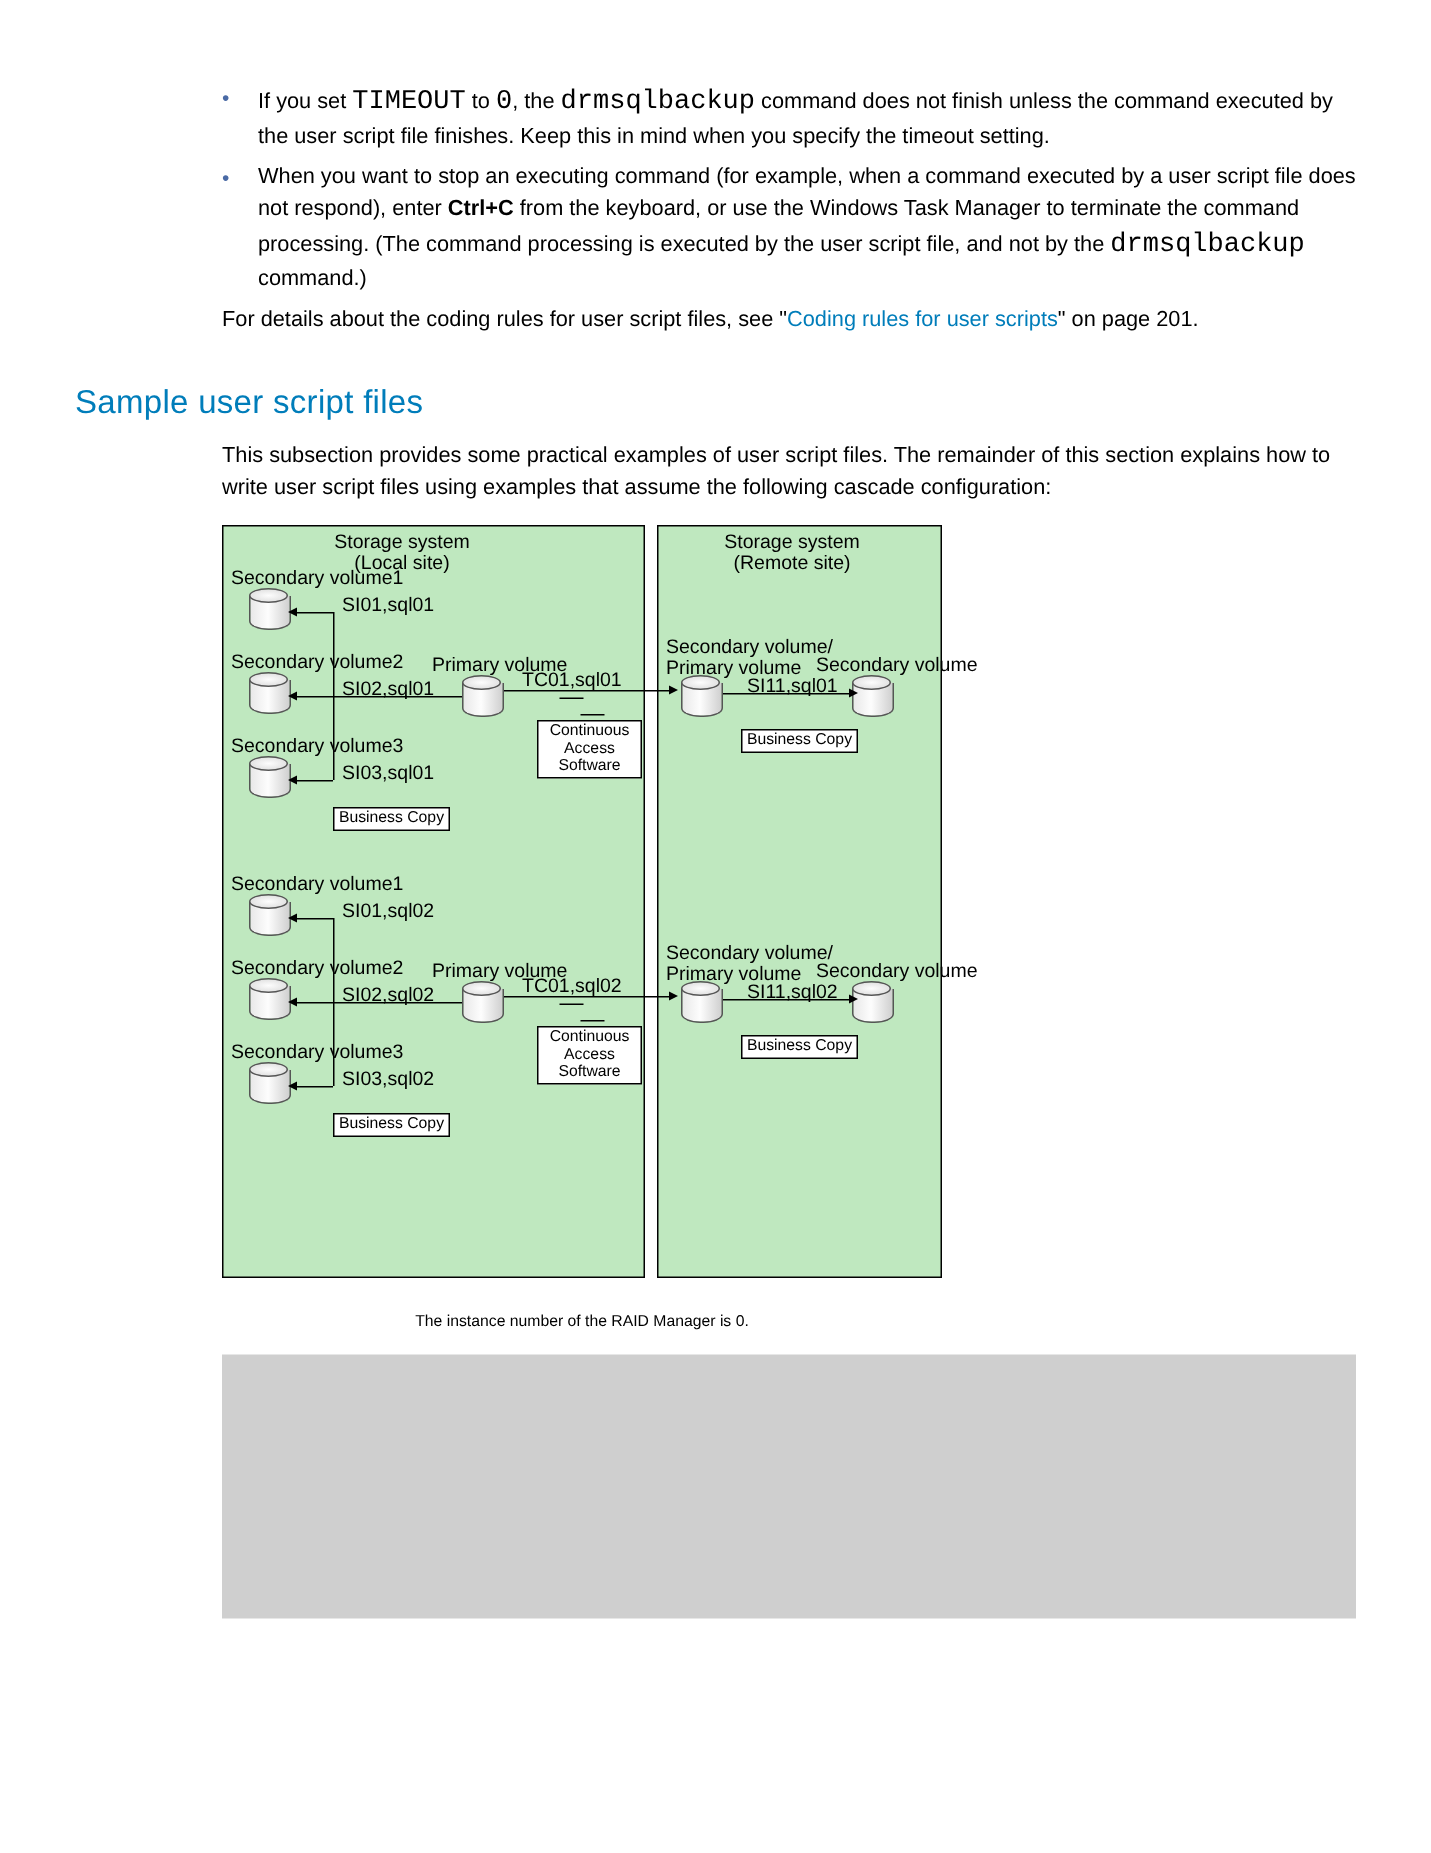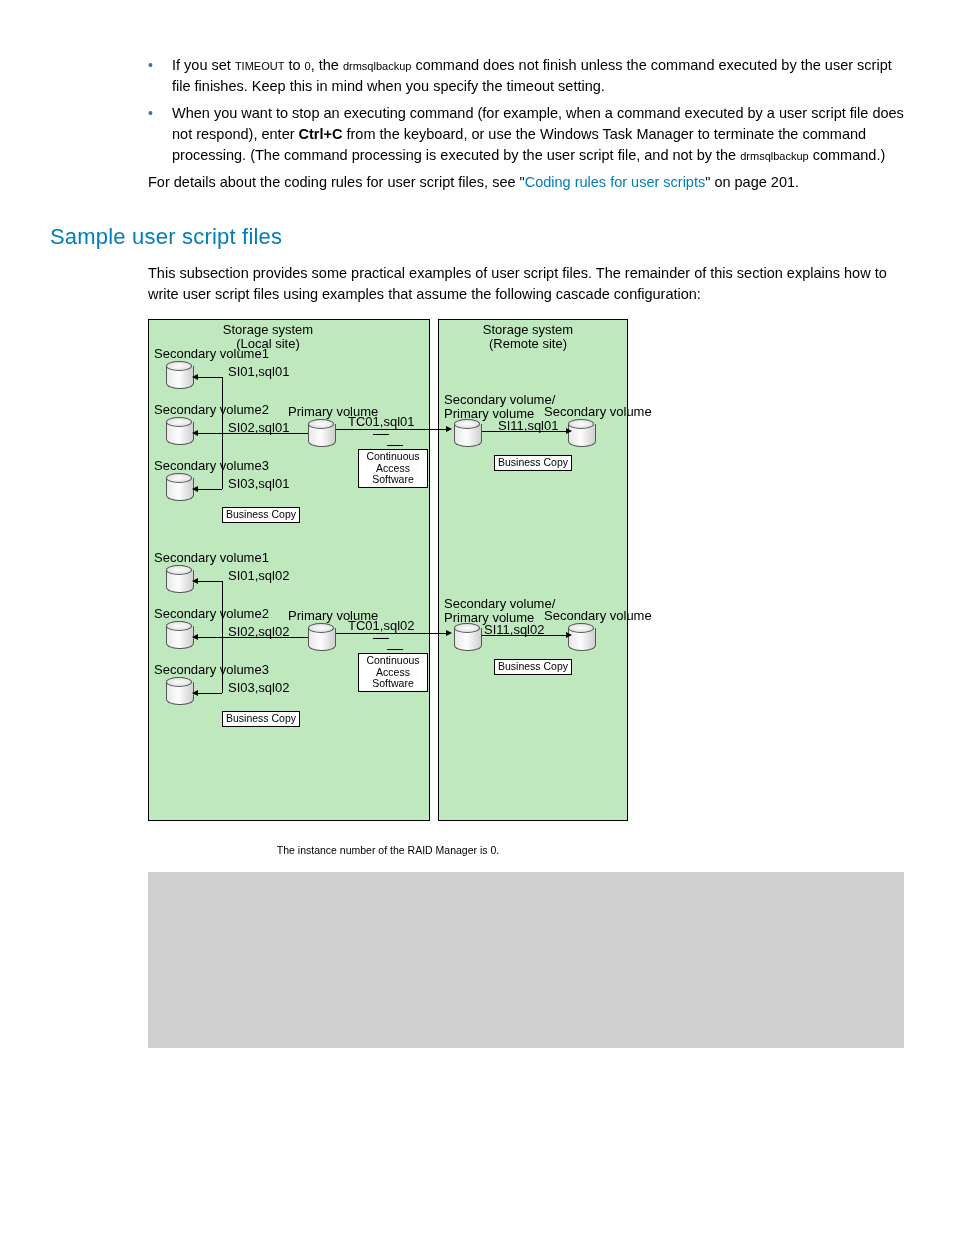--- a/index.html
+++ b/index.html
@@ -27,22 +27,22 @@
   }
   ul.bullets > li::before {
     content: "•";
     position: absolute;
     left: 0;
     top: 0;
     color: #4a6aa5;
     font-size: 14px;
   }
   .code-inline {
-    font-family: Liberation Sans, sans-serif;
-    font-size: 11px;
+    font-family: Liberation Mono, monospace;
+    font-size: 18px;
   }
   h2.section-title {
     font-family: "Arial Narrow", Arial, sans-serif;
     font-weight: normal;
     font-size: 22px;
     color: #007dba;
     margin: 28px 0 10px 0;
     letter-spacing: 0.2px;
   }
   .body-indent {
@@ -313,21 +313,21 @@
       <div class="cyl" style="left:306px;top:304px;">
           <div class="body"></div>
           <div class="top"></div>
         </div>
 
       <div class="label" style="left:396px;top:290px;">Secondary volume</div>
       <div class="cyl" style="left:420px;top:304px;">
           <div class="body"></div>
           <div class="top"></div>
         </div>
-      <div class="label" style="left:336px;top:304px;">SI11,sql02</div>
+      <div class="label" style="left:350px;top:304px;">SI11,sql02</div>
       <div class="arrow-line" style="left:334px;top:316px;width:84px;"></div>
       <div class="arrow-head-right" style="left:418px;top:313px;"></div>
       <div class="box" style="left:346px;top:340px;width:72px;">Business Copy</div>
 
     </div>
     <div class="figure-sub" style="width:480px;">The instance number of  the RAID Manager is 0.</div>
   </div>
 
 
 

